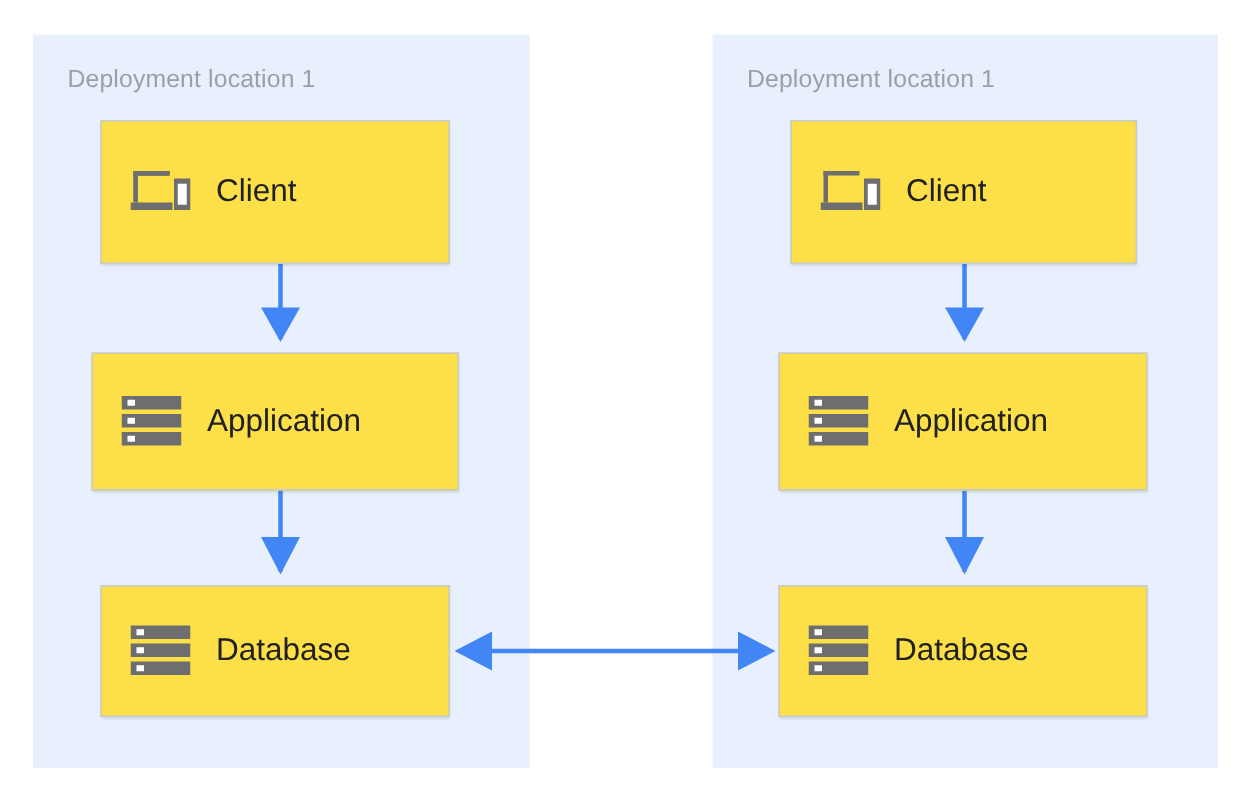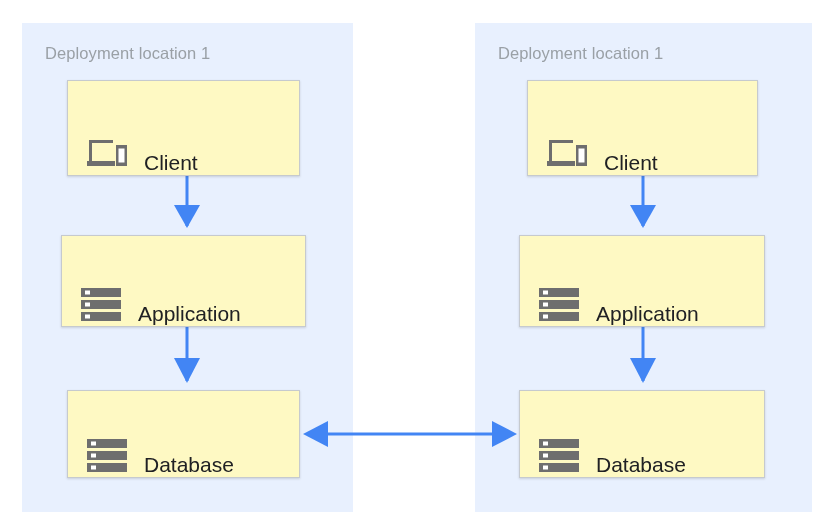--- a/index.html
+++ b/index.html
@@ -36,25 +36,25 @@
     font-size: 16.5px;
     line-height: 20px;
     color: #9AA0A6;
     letter-spacing: 0.1px;
     white-space: nowrap;
   }
 
   
   .node {
     position: absolute;
-    background: #fef9c3;
+    background: #fde047;
     border: 1px solid #C6CACE;
     box-sizing: border-box;
     display: flex;
-    align-items: flex-end;
+    align-items: center;
     box-shadow: 0 1px 2px rgba(60,64,67,0.18);
   }
   .node .icon-wrap {
     flex: 0 0 auto;
     width: 42px;
     height: 42px;
     margin-left: 18px;
     display: flex;
     align-items: center;
     justify-content: center;

